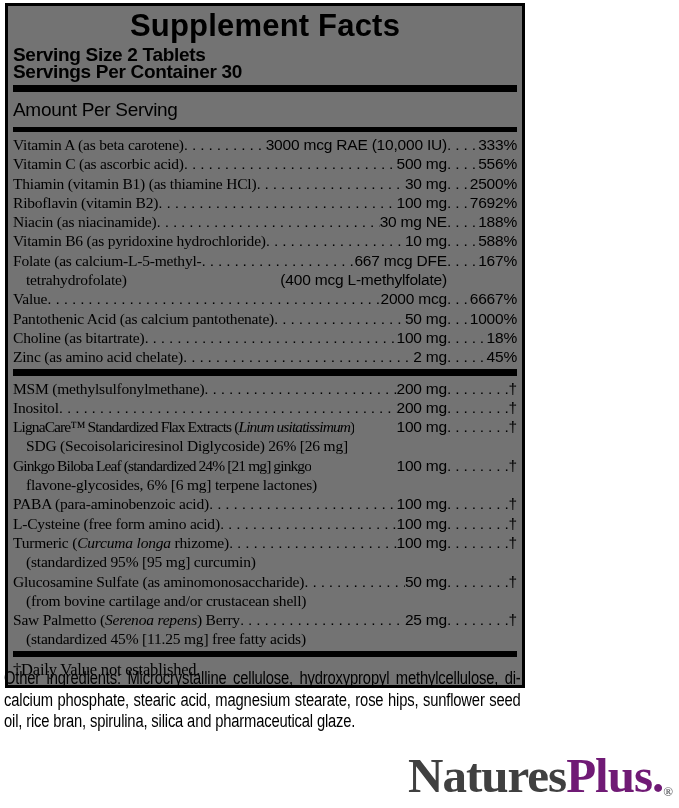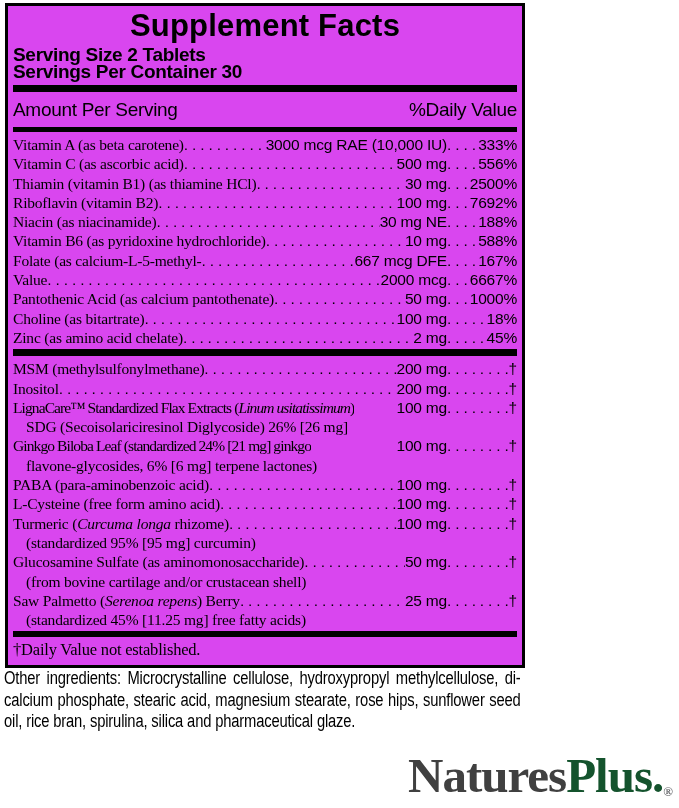--- a/index.html
+++ b/index.html
@@ -3,21 +3,21 @@
 <meta charset="utf-8">
 <style>
   * { margin:0; padding:0; box-sizing:border-box; }
   html,body { background:#fff; }
   .page {
     position:relative; width:679px; height:808px; background:#ffffff;
     font-family:"Liberation Sans", sans-serif; color:#000; overflow:hidden;
   }
   .box {
     position:absolute; left:5px; top:3px; width:520px;
-    border:3px solid #000; background:#d946ef; padding:2px 5px 3px 5px;
+    border:3px solid #000; background:#737373; padding:2px 5px 3px 5px;
   }
   .title {
     font-size:31px; font-weight:bold; text-align:center;
     line-height:31px; padding-top:2px; letter-spacing:0.2px;
   }
   .serving { font-size:19px; font-weight:bold; line-height:16.5px; letter-spacing:-0.3px; }
   .serving.first { margin-top:6px; }
   .bar { background:#000; }
   .bar-1 { height:7px; margin-top:5px; }
   .bar-2 { height:5px; margin-top:3px; }
@@ -58,21 +58,20 @@
 
   <div class="box">
     <div class="title">Supplement Facts</div>
     <div class="serving first">Serving Size 2 Tablets</div>
     <div class="serving">Servings Per Container 30</div>
 
     <div class="bar bar-1"></div>
 
     <div class="colhead">
       <span>Amount Per Serving</span>
-      <span>%Daily Value</span>
     </div>
 
     <div class="bar bar-2"></div>
 
     <div class="rows" id="section-0">
         <div class="row">
           <span class="left">
             <span class="nm">Vitamin A (as beta carotene)</span>
             <span class="lead"> . . . . . . . . . . . . . . . . . . . . . . . . . . . . . . . . . . . . . . . . . . . . . . . . . . . . . . . . . . . . . . . . . . . . . . . . . . . . . . . . . . . . . . . . . .</span>
             <span class="amt">3000 mcg RAE (10,000 IU)</span>
@@ -142,20 +141,25 @@
             <span class="nm">Folate (as calcium-L-5-methyl-</span>
             <span class="lead"> . . . . . . . . . . . . . . . . . . . . . . . . . . . . . . . . . . . . . . . . . . . . . . . . . . . . . . . . . . . . . . . . . . . . . . . . . . . . . . . . . . . . . . . . . .</span>
             <span class="amt">667 mcg DFE</span>
           </span>
           <span class="right">
             <span class="lead2"> . . . . . . . . . . . . . . . . . . . . . . . . . . . . . . . . . . . . . . . . . . . . . . . . . . . . . . . . . . . . . . . . . . . . . . . . . . . . . . . . . . . . . . . . . .</span>
             <span class="dv">167%</span>
           </span>
         </div>
         <div class="row">
+          <span class="left">
+            <span class="nm sub-indent">tetrahydrofolate)</span>
+            <span class="lead"></span>
+            <span class="amt">(400 mcg L-methylfolate)</span>
+          </span>
           <span class="right">
             <span class="lead2"></span>
             <span class="dv"></span>
           </span>
         </div>
         <div class="row">
           <span class="left">
             <span class="nm">Value</span>
             <span class="lead"> . . . . . . . . . . . . . . . . . . . . . . . . . . . . . . . . . . . . . . . . . . . . . . . . . . . . . . . . . . . . . . . . . . . . . . . . . . . . . . . . . . . . . . . . . .</span>
             <span class="amt">2000 mcg</span>
@@ -359,15 +363,15 @@
         </div>
       </div>
 
     <div class="bar bar-4"></div>
 
     <div class="footnote">†Daily Value not established.</div>
   </div>
 
   <p class="other">Other ingredients: Microcrystalline cellulose, hydroxypropyl methylcellulose, di-calcium phosphate, stearic acid, magnesium stearate, rose hips, sunflower seed oil, rice bran, spirulina, silica and pharmaceutical glaze.</p>
 
-  <div class="logo"><span style="color: #404040;">Natures</span><span style="color: #14532d;">Plus.</span><span class="reg" style="color: rgb(109, 110, 113);">®</span></div>
+  <div class="logo"><span style="color: #404040;">Natures</span><span style="color: #701a75;">Plus.</span><span class="reg" style="color: rgb(109, 110, 113);">®</span></div>
 
 </div>
 
 </body></html>

